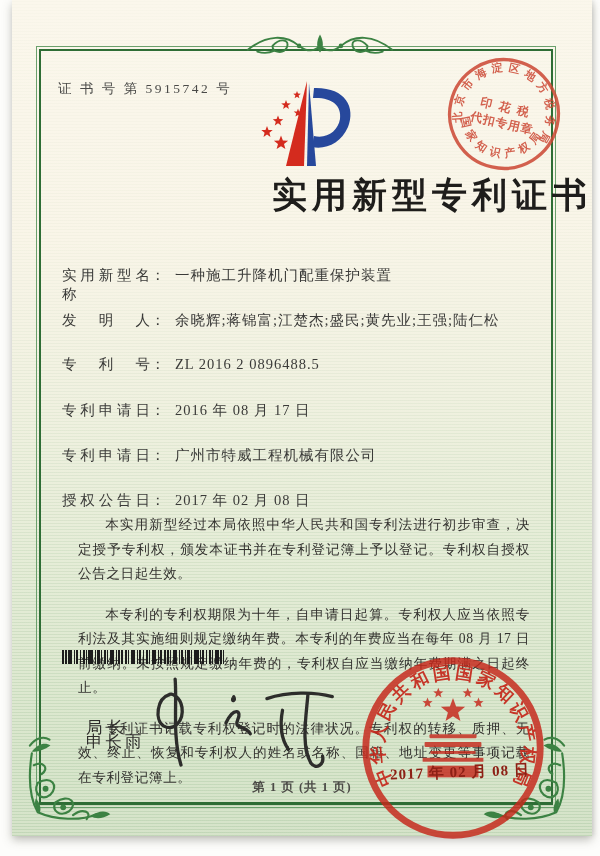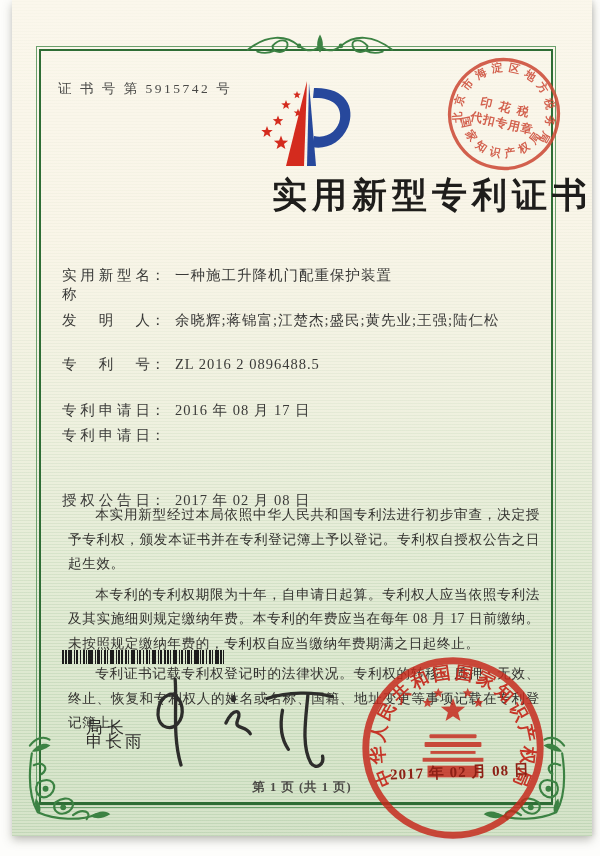--- a/index.html
+++ b/index.html
@@ -31,21 +31,21 @@
     font-size:35px;font-weight:bold;color:#1e1d1b;letter-spacing:5px;}
 
   .fields{position:absolute;left:50px;top:246px;right:44px;font-size:14.5px;color:#3a3a38;}
   .frow{display:flex;align-items:baseline;height:20px;margin-bottom:25px;}
   .flabel{display:inline-block;width:6.1em;text-align:justify;text-align-last:justify;letter-spacing:.5px;}
   .fcolon{margin-right:10px;}
   .fvalue{letter-spacing:1px;margin-top:20px;}
 
   .bodytext{position:absolute;left:50px;top:497px;right:46px;font-size:13.6px;line-height:24.5px;
     color:#33322f;text-align:justify;letter-spacing:.6px;}
-  .bodytext p{margin:6px;text-indent:2em;}
+  .bodytext p{margin:16px;text-indent:2em;}
 
   .barcode{position:absolute;left:50px;top:650px;width:162px;height:14px;
     background-image:
       repeating-linear-gradient(90deg,#1c1c1c 0 1px,rgba(0,0,0,0) 1px 3px),
       repeating-linear-gradient(90deg,#1c1c1c 0 2px,rgba(0,0,0,0) 2px 7px),
       repeating-linear-gradient(90deg,rgba(0,0,0,0) 0 4px,#1c1c1c 4px 5px,rgba(0,0,0,0) 5px 11px);}
 
   .officer-title{position:absolute;left:74px;top:698px;font-size:16.5px;color:#2e2d2b;letter-spacing:5px;margin-top:19px;}
   .officer-name{position:absolute;left:74px;top:731px;font-size:16.5px;color:#2e2d2b;letter-spacing:3px;}
   .signature{position:absolute;left:128px;top:668px;width:205px;height:108px;}
@@ -173,20 +173,21 @@
       <span class="fvalue">ZL 2016 2 0896488.5</span>
     </div>
     <div class="frow">
       <span class="flabel">专利申请日</span>
         <span class="fcolon">：</span>
       <span class="fvalue">2016 年 08 月 17 日</span>
     </div>
     <div class="frow">
       <span class="flabel">专利申请日</span>
         <span class="fcolon">：</span>
+      <span class="fvalue">广州市特威工程机械有限公司</span>
     </div>
     <div class="frow">
       <span class="flabel">授权公告日</span>
         <span class="fcolon">：</span>
       <span class="fvalue">2017 年 02 月 08 日</span>
     </div>
   </div>
 
   <div class="bodytext">
     <p>本实用新型经过本局依照中华人民共和国专利法进行初步审查，决定授予专利权，颁发本证书并在专利登记簿上予以登记。专利权自授权公告之日起生效。</p>

